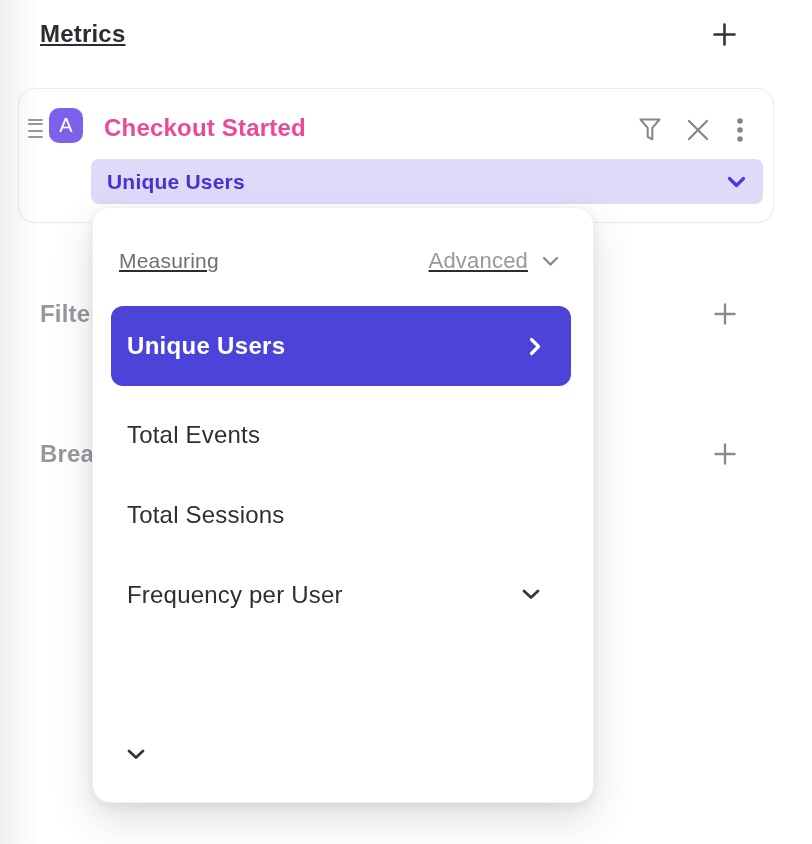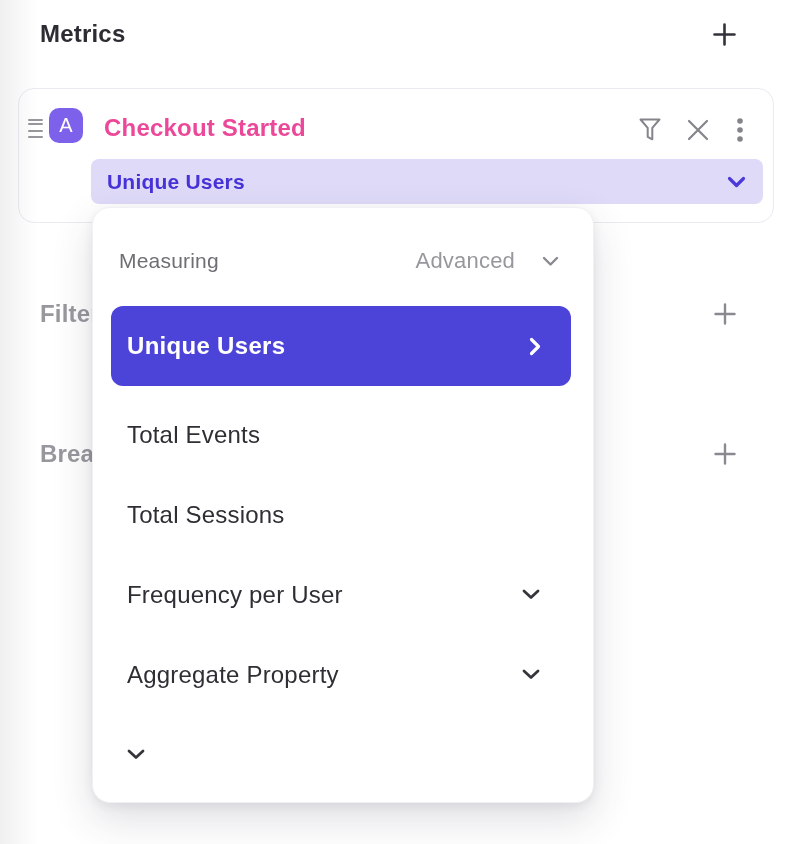--- a/index.html
+++ b/index.html
@@ -13,21 +13,21 @@
   .app { position: relative; width: 812px; height: 844px; background: #fff; overflow: hidden; }
   .edge-fade {
     position: absolute; left: 0; top: 0; bottom: 0; width: 38px;
     background: linear-gradient(90deg, rgba(40,40,60,0.07), rgba(40,40,60,0));
     pointer-events: none; z-index: 20;
   }
 
   
   .metrics-header {
     position: absolute; left: 40px; top: 16px; right: 72px; height: 36px;
-    display: flex; align-items: center; justify-content: space-between; z-index: 1;
+    display: flex; align-items: center; justify-content: space-between; z-index: 1; text-decoration: underline;
   }
   .metrics-title { font-size: 24px; font-weight: 700; letter-spacing: 0.2px; color: #2d2c33; }
   .icon-btn {
     border: none; background: transparent; padding: 2px; cursor: pointer;
     display: flex; align-items: center; justify-content: center;
   }
 
   
   .metric-card {
     position: absolute; left: 18px; top: 88px; width: 756px; height: 135px;
@@ -68,26 +68,26 @@
 
   
   .dropdown {
     position: absolute; left: 92px; top: 207px; width: 502px; height: 596px;
     background: #fff; border-radius: 18px; z-index: 10;
     border: 1px solid #f1f0f5;
     box-shadow: 0 16px 40px rgba(50, 50, 75, 0.16), 0 3px 10px rgba(50, 50, 75, 0.08);
   }
   .measuring-row {
     position: absolute; left: 26px; right: 34px; top: 33px; height: 40px;
-    display: flex; align-items: center; justify-content: space-between;
+    display: flex; align-items: center; justify-content: space-between; text-decoration: underline;
   }
   .measuring-label { font-size: 21px; font-weight: 500; color: #6f6e74; letter-spacing: 0.2px; }
   .advanced-toggle {
     border: none; background: transparent; cursor: pointer;
-    display: flex; align-items: center; gap: 27px;
+    display: flex; align-items: center; gap: 14px;
   }
   .advanced-label { font-size: 22px; font-weight: 400; color: #98979d; letter-spacing: 0.2px; }
 
   .menu-item-selected {
     position: absolute; left: 18px; top: 98px; width: 460px; height: 80px;
     background: #4c43d9; border-radius: 12px; border: none; cursor: pointer;
     display: flex; align-items: center; justify-content: space-between; padding: 0 30px 0 16px;
   }
   .menu-item-selected .label { font-size: 24px; font-weight: 600; color: #ffffff; letter-spacing: 0.3px; }
 
@@ -216,30 +216,22 @@
         <svg width="18" height="11" viewBox="0 0 18 11" fill="none">
           <path d="M2 2l7 6.5L16 2" stroke="#36353c" stroke-width="2.8" stroke-linecap="round" stroke-linejoin="round"></path>
         </svg>
       </span>
     </button>
 
     <button class="menu-item mi-2">
       <span class="label">Total Sessions</span>
     </button>
 
-    <button class="menu-item mi-4">
-      <span class="label">Aggregate Property</span>
+
+    <button class="menu-item mi-5">
       <span style="display:flex">
         <svg width="18" height="11" viewBox="0 0 18 11" fill="none">
           <path d="M2 2l7 6.5L16 2" stroke="#36353c" stroke-width="2.8" stroke-linecap="round" stroke-linejoin="round"></path>
         </svg>
       </span>
     </button>
-
-    <button class="menu-item mi-5">
-      <span style="display:flex">
-        <svg width="18" height="11" viewBox="0 0 18 11" fill="none">
-          <path d="M2 2l7 6.5L16 2" stroke="#36353c" stroke-width="2.8" stroke-linecap="round" stroke-linejoin="round"></path>
-        </svg>
-      </span>
-    </button>
   </div>
 </div>
 
 </body></html>

